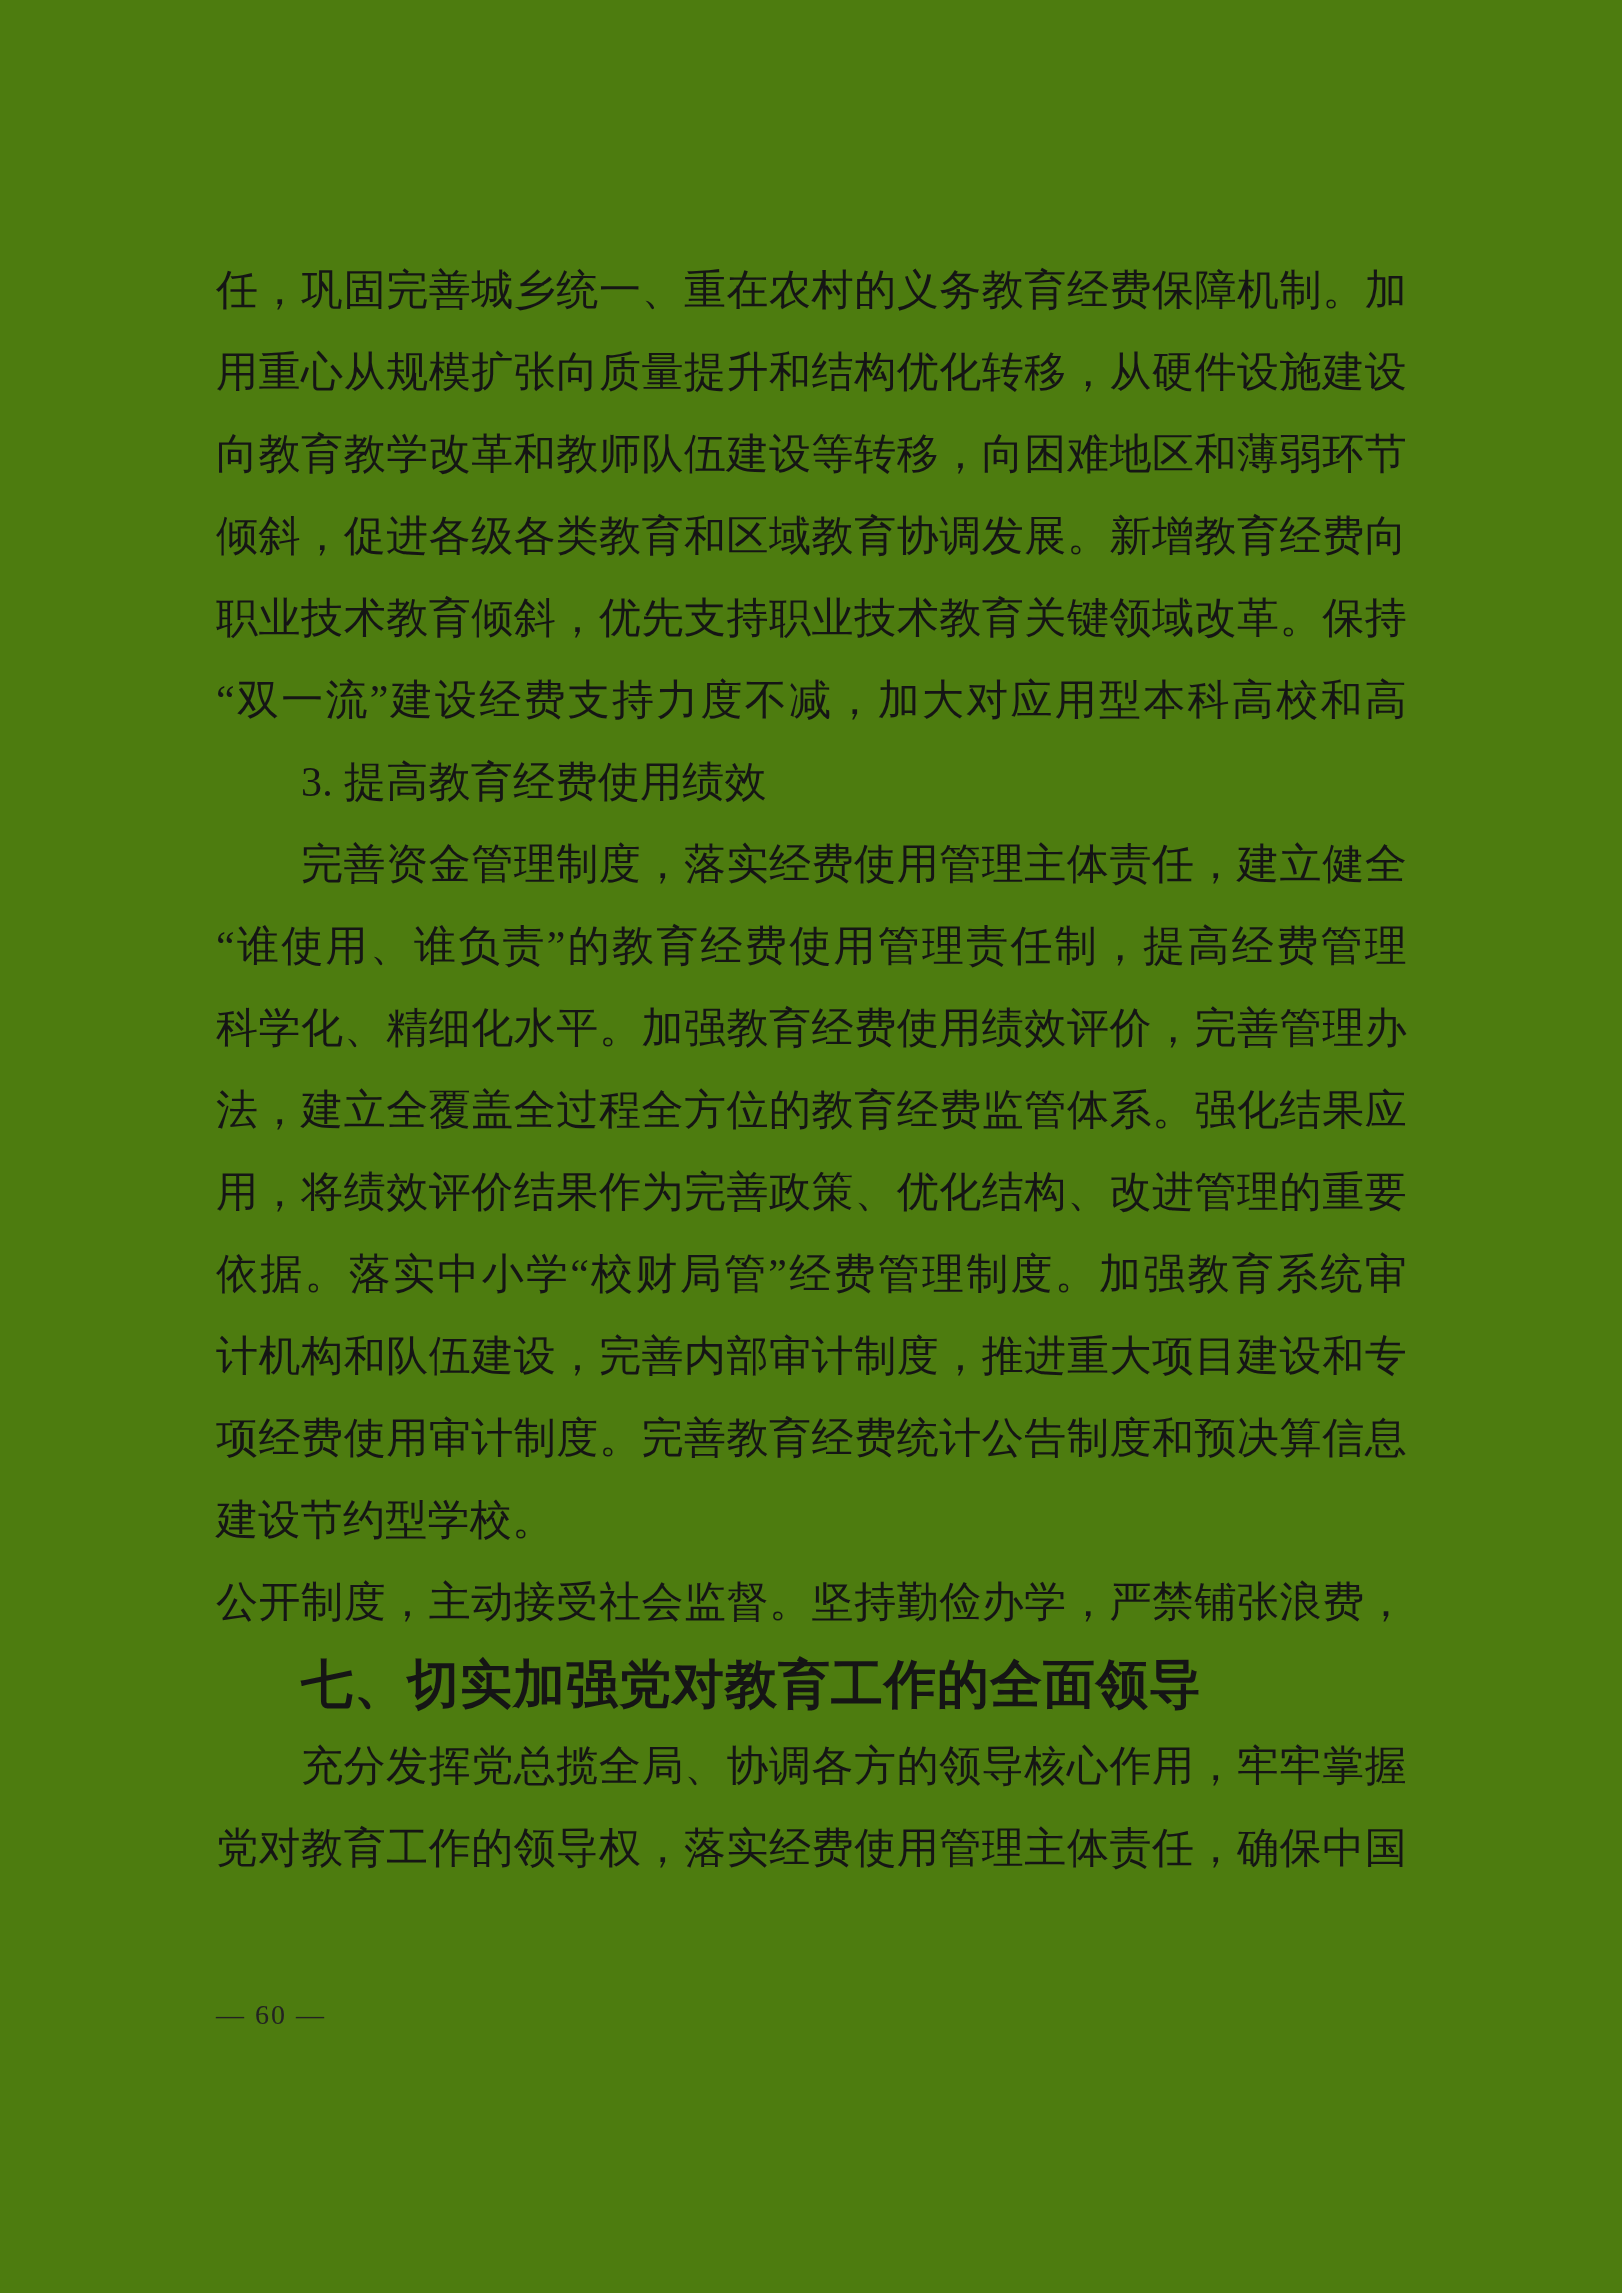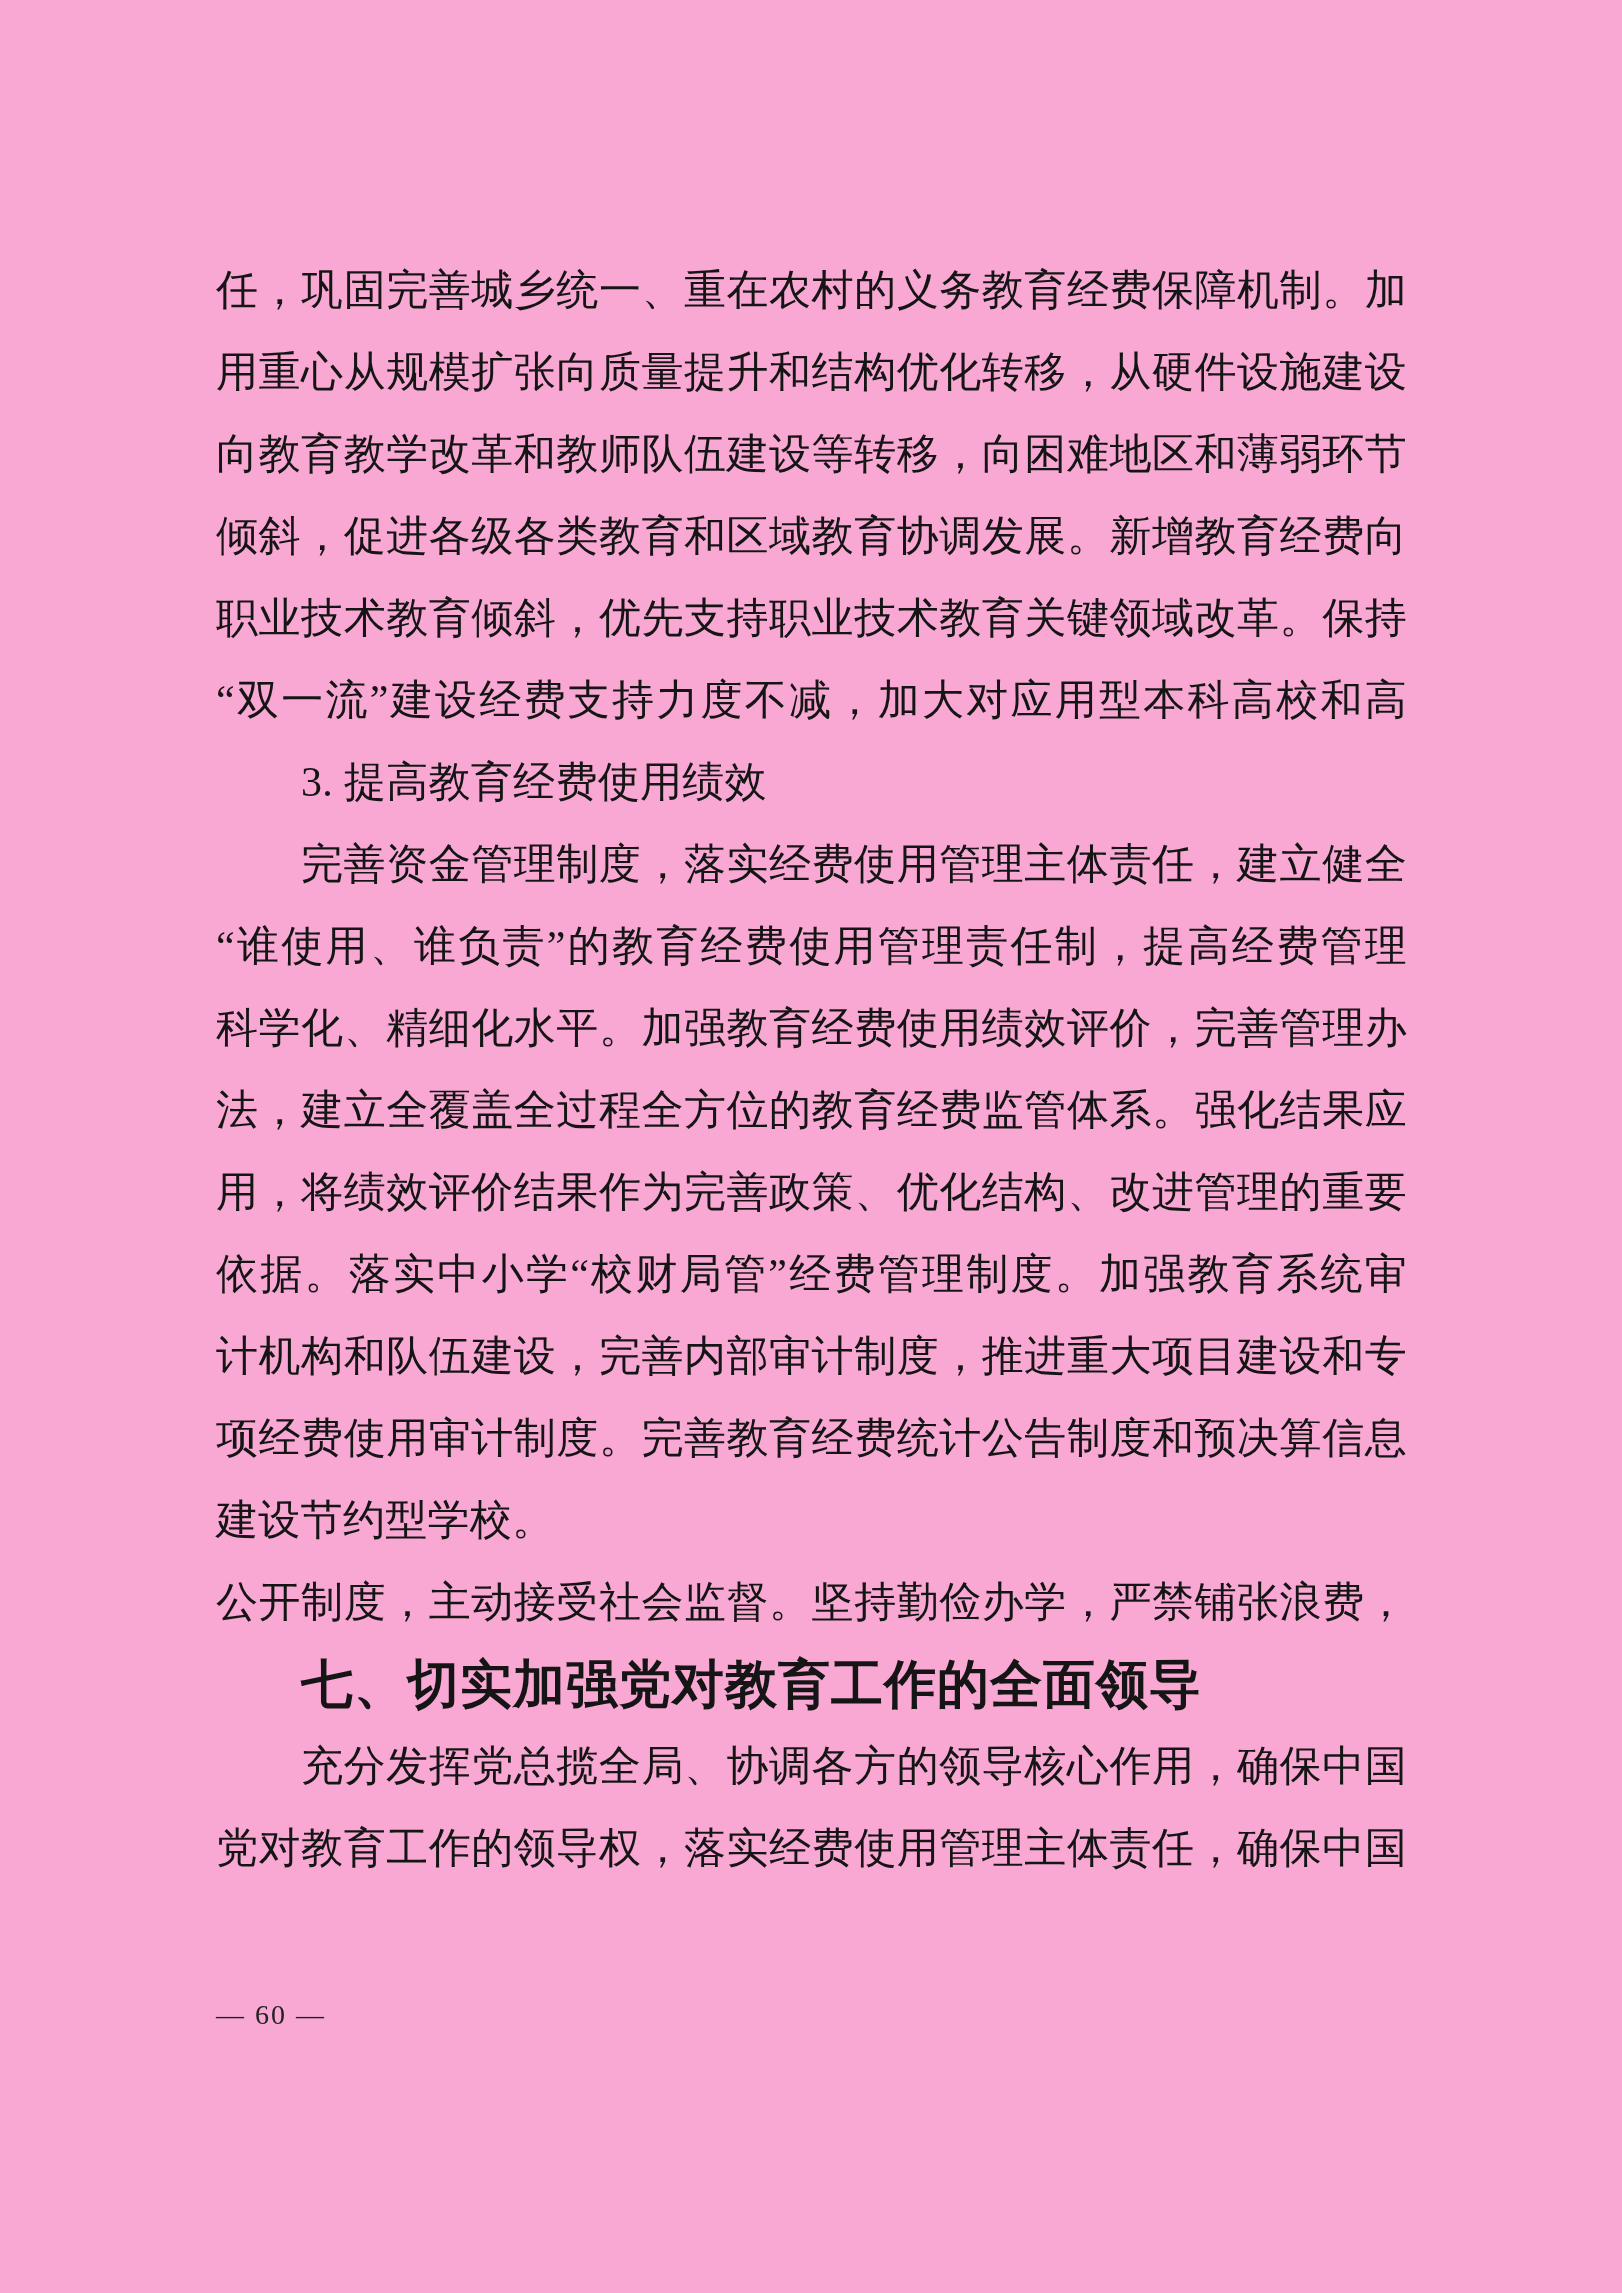--- a/index.html
+++ b/index.html
@@ -4,21 +4,21 @@
 <style>
   html, body {
     margin: 0;
     padding: 0;
     background: #ffffff;
   }
   .page {
     position: relative;
     width: 1622px;
     height: 2294px;
-    background: #f9a8d4;
+    background: #4d7c0f;
     color: #151515;
     font-family: "Liberation Serif", "DejaVu Serif", serif;
     overflow: hidden;
   }
   .text-block {
     position: absolute;
     left: 216px;
     top: 249px;
     width: 1191px;
     font-size: 42px;
@@ -81,21 +81,21 @@
     <div class="line">法，建立全覆盖全过程全方位的教育经费监管体系。强化结果应</div>
     <div class="line">用，将绩效评价结果作为完善政策、优化结构、改进管理的重要</div>
     <div class="line">依据。落实中小学“校财局管”经费管理制度。加强教育系统审</div>
     <div class="line">计机构和队伍建设，完善内部审计制度，推进重大项目建设和专</div>
     <div class="line">项经费使用审计制度。完善教育经费统计公告制度和预决算信息</div>
     <div class="line end">建设节约型学校。</div>
     <div class="line">公开制度，主动接受社会监督。坚持勤俭办学，严禁铺张浪费，</div>
 
     <h2 class="heading">七、切实加强党对教育工作的全面领导</h2>
 
-    <div class="line indent">充分发挥党总揽全局、协调各方的领导核心作用，确保中国</div>
+    <div class="line indent">充分发挥党总揽全局、协调各方的领导核心作用，牢牢掌握</div>
     <div class="line">党对教育工作的领导权，落实经费使用管理主体责任，确保中国</div>
 
   </main>
 
   <footer class="page-footer">
     <span>— 60 —</span>
   </footer>
 </div>
 
 

